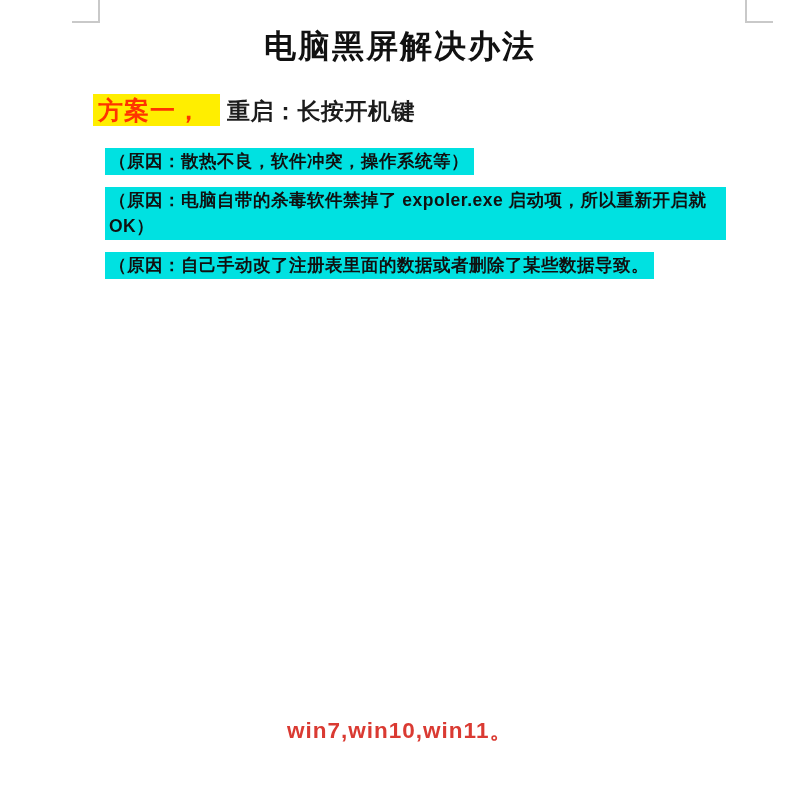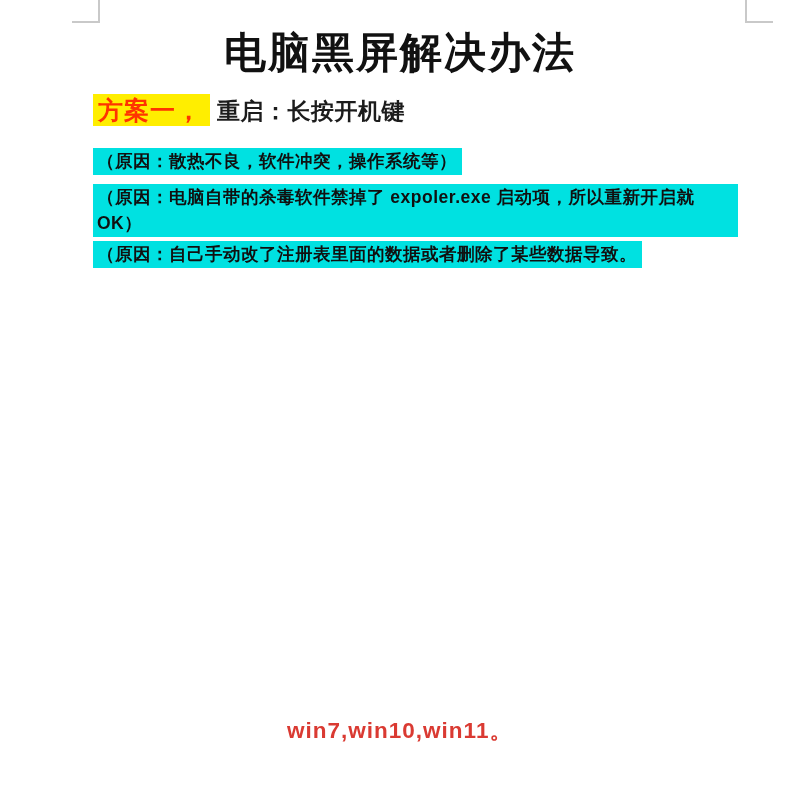--- a/index.html
+++ b/index.html
@@ -30,21 +30,21 @@
   }
   .corner-tr {
     left: 745px;
     top: 0;
     border-left: 2px solid #c9c9c9;
   }
   .title {
     margin: 0;
     padding-top: 25px;
     text-align: center;
-    font-size: 42px;
+    font-size: 32px;
     font-weight: 700;
     letter-spacing: 2px;
     color: #111111;
   }
   .content {
     position: absolute;
     left: 93px;
     top: 84px;
     width: 645px;
   }
@@ -59,40 +59,40 @@
   }
   .para-first {
     margin-top: 6px;
     line-height: 40px;
   }
   .badge {
     background: var(--highlight-yellow, #ffee00);
     color: var(--badge-text-red, #ff3400);
     font-size: 25px;
     font-weight: 700;
-    padding: 2px 8px 2px 5px;
+    padding: 2px 18px 2px 5px;
     letter-spacing: 1px;
   }
   .badge-suffix {
     color: var(--badge-text-red, #ff3400);
     font-weight: 700;
     font-size: 23px;
     margin-right: 4px;
   }
   .reason {
     display: inline-block;
     background: var(--highlight-cyan, #00e1e1);
     color: #101010;
     font-size: 17.5px;
     font-weight: 700;
     line-height: 26px;
     padding: 0 5px 1px 4px;
     letter-spacing: 0.5px;
   }
-  .reason-row { margin: 0; }
+  .reason-row { margin: 12px; }
   .mt-r1 { margin-top: 17px; }
   .mt-p2 { margin-top: 23px; }
   .mt-r2 { margin-top: 9px; }
   .mt-p3 { margin-top: 26px; }
   .mt-r3 { margin-top: 4px; }
   .footer {
     position: absolute;
     left: 0;
     top: 706px;
     width: 800px;

